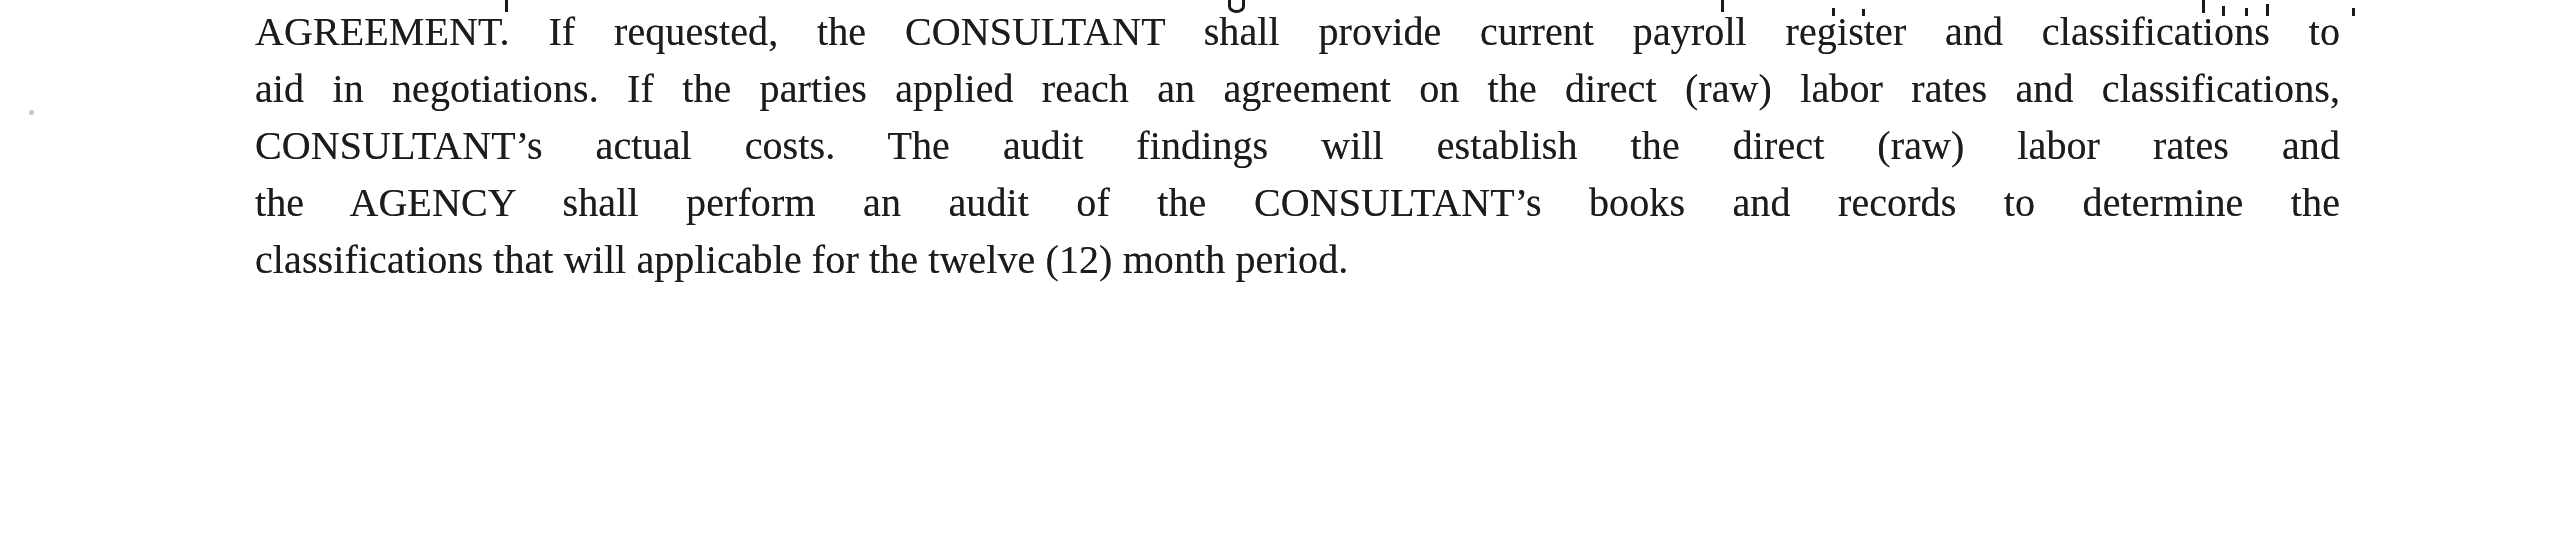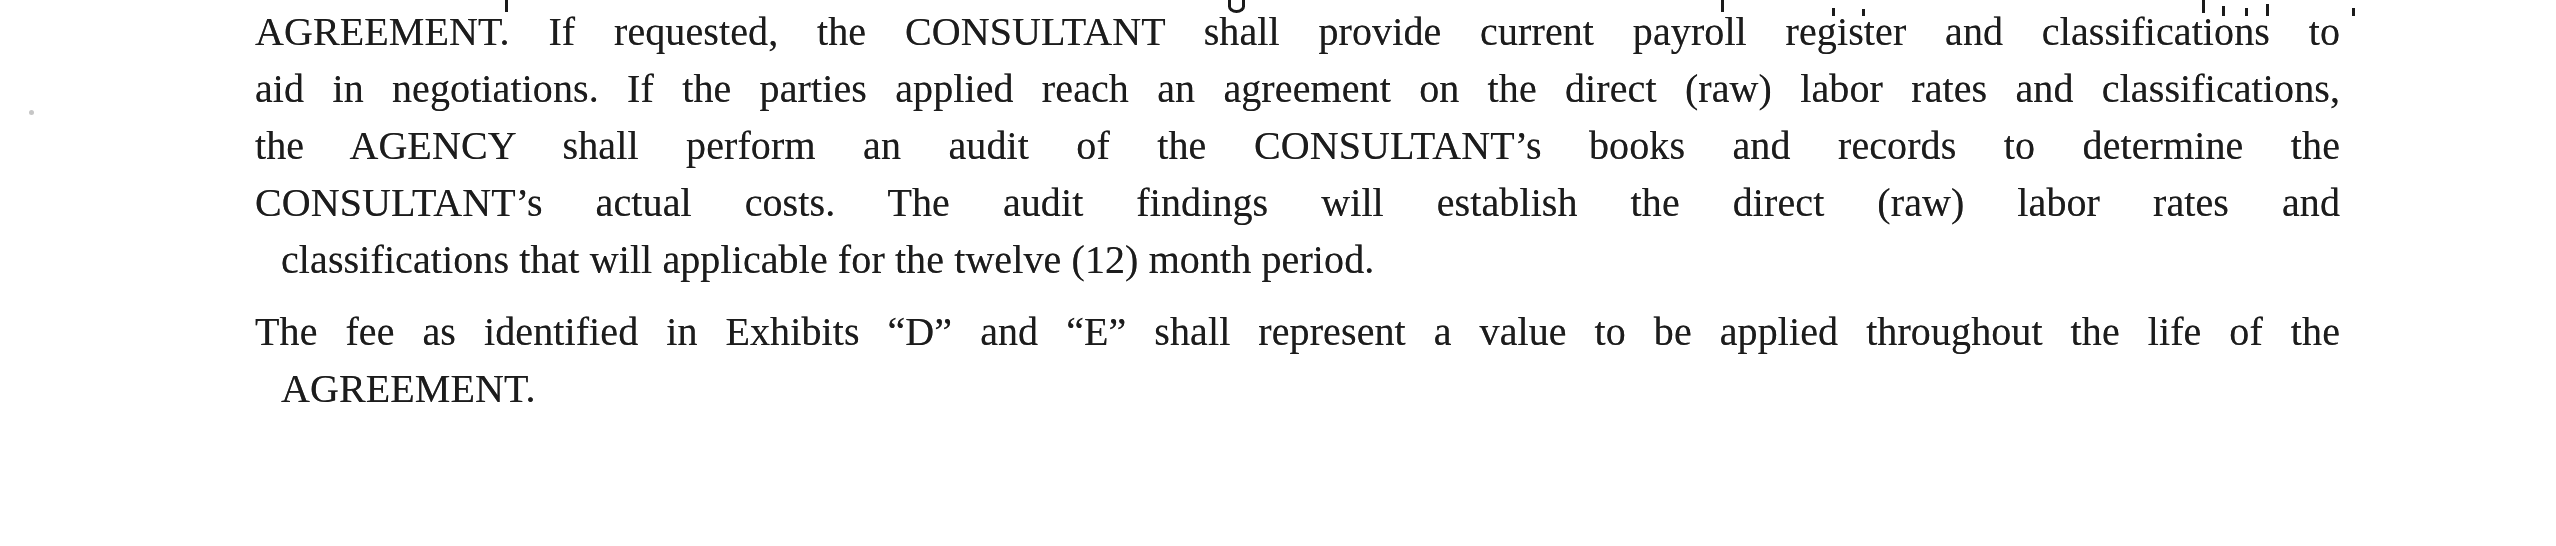--- a/index.html
+++ b/index.html
@@ -30,21 +30,20 @@
     margin: 0 0 15px 0;
     padding: 0;
   }
   .line {
     text-align: justify;
     text-align-last: justify;
     white-space: normal;
   }
   .line.para-end {
     text-align-last: left;
-    margin-left: 26px;
   }
   
   .remnant {
     position: absolute;
     background: #1a1a1a;
   }
   .remnant.curve {
     background: transparent;
     border: 3px solid #1a1a1a;
     border-top: none;
@@ -78,27 +77,23 @@
     <span class="remnant" style="left:2352px;top:8px;width:3px;height:8px;"></span>
   </div>
 
   <span class="scan-artifact"></span>
 
   <div class="textblock">
 
     <div class="paragraph">
       <div class="line">AGREEMENT. If requested, the CONSULTANT shall provide current payroll register and classifications to</div>
       <div class="line">aid in negotiations. If the parties applied reach an agreement on the direct (raw) labor rates and classifications,</div>
+      <div class="line">CONSULTANT’s actual costs. The audit findings will establish the direct (raw) labor rates and</div>
       <div class="line">the AGENCY shall perform an audit of the CONSULTANT’s books and records to determine the</div>
-      <div class="line">CONSULTANT’s actual costs. The audit findings will establish the direct (raw) labor rates and</div>
       <div class="line para-end">classifications that will applicable for the twelve (12) month period.</div>
     </div>
 
-    <div class="paragraph">
-      <div class="line">The fee as identified in Exhibits “D” and “E” shall represent a value to be applied throughout the life of the</div>
-      <div class="line para-end">AGREEMENT.</div>
-    </div>
 
     <div class="paragraph">
     </div>
 
   </div>
 </div>
 
 </body></html>

